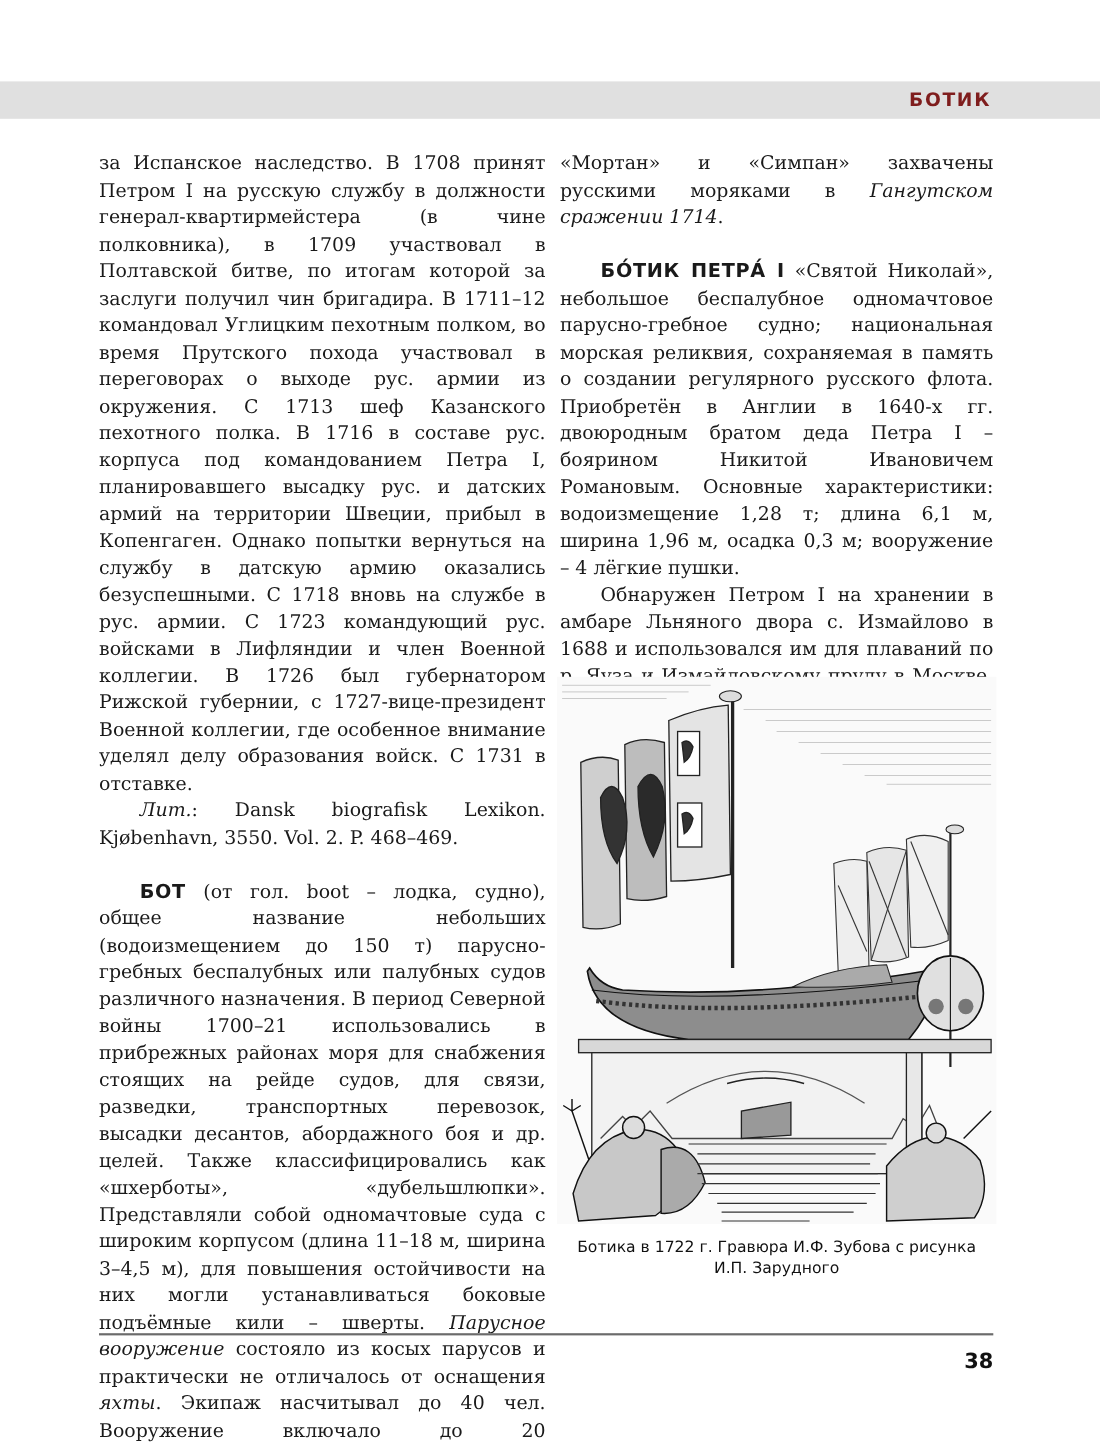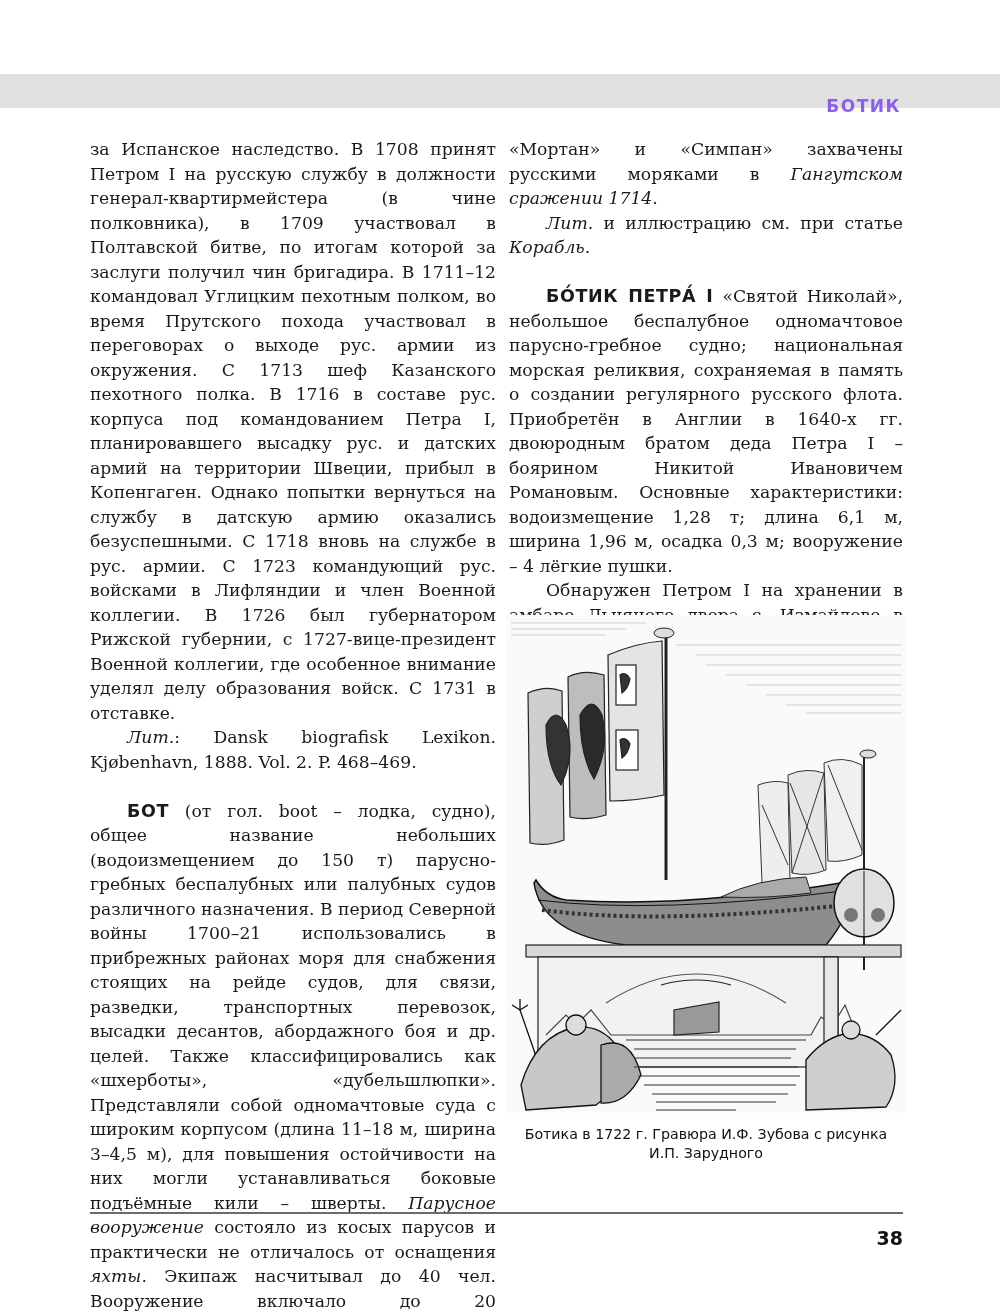--- a/index.html
+++ b/index.html
@@ -4,21 +4,21 @@
 <style>
   html, body { margin: 0; padding: 0; background: #ffffff; }
   body { width: 1000px; height: 1312px; position: relative; overflow: hidden; color: #111; }
   .header-band {
     position: absolute; left: 0; top: 74px; width: 1000px; height: 34px;
     background: #e0e0e0;
   }
   .running-head {
     position: absolute; right: 99px; top: 81px;
     font-family: "DejaVu Sans", sans-serif; font-weight: bold;
-    font-size: 17px; letter-spacing: 1.5px; color: #8b5cf6; margin-top: 15px;
+    font-size: 17px; letter-spacing: 1.5px; color: #7f1d1d;
   }
   .col {
     position: absolute; top: 137px;
     font-family: "DejaVu Serif", serif; font-size: 17.2px; line-height: 24.5px;
     text-align: justify; hyphens: manual; color: #1a1a1a;
   }
   .col-left { left: 90px; width: 406px; }
   .col-right { left: 509px; width: 394px; }
   .col p { margin: 0; text-indent: 0; }
   .col p.indent { text-indent: 37px; }
@@ -46,27 +46,26 @@
   }
 </style>
 </head>
 <body>
 
 <div class="header-band"></div>
 <div class="running-head">БОТИК</div>
 
 <div class="col col-left">
   <p>за Испанское наследство. В 1708 принят Петром I на русскую службу в должности генерал-квартирмейстера (в чине полковника), в 1709 участвовал в Полтавской битве, по итогам которой за заслуги получил чин бригадира. В 1711–12 командовал Углицким пехотным полком, во время Прутского похода участвовал в переговорах о выходе рус. армии из окружения. С 1713 шеф Казанского пехотного полка. В 1716 в составе рус. корпуса под командованием Петра I, планировавшего высадку рус. и датских армий на территории Швеции, прибыл в Копенгаген. Однако попытки вернуться на службу в датскую армию оказались безуспешными. С 1718 вновь на службе в рус. армии. С 1723 командующий рус. войсками в Лифляндии и член Военной коллегии. В 1726 был губернатором Рижской губернии, с 1727-вице-президент Военной коллегии, где особенное внимание уделял делу образования войск. С 1731 в отставке.</p>
-  <p class="indent"><em>Лит.</em><span>: Dansk biografisk Lexikon. Kjøbenhavn, 1888. Vol. 2. P. 468–469.</span></p>
+  <p class="indent"><em>Лит.</em><span>: Dansk biografisk Lexikon. Kjøbenhavn, 3550. Vol. 2. P. 468–469.</span></p>
   <p class="indent gap"><span class="entry-head">БОТ</span><span> (от гол. boot – лодка, судно), общее название небольших (водоизмещением до 150 т) парусно-гребных беспалубных или палубных судов различного назначения. В период Северной войны 1700–21 использовались в прибрежных районах моря для снабжения стоящих на рейде судов, для связи, разведки, транспортных перевозок, высадки десантов, абордажного боя и др. целей. Также классифицировались как «шхерботы», «дубельшлюпки». Представляли собой одномачтовые суда с широким корпусом (длина 11–18 м, ширина 3–4,5 м), для повышения остойчивости на них могли устанавливаться боковые подъёмные кили – шверты. </span><em>Парусное вооружение</em><span> состояло из косых парусов и практически не отличалось от оснащения </span><em>яхты</em><span>. Экипаж насчитывал до 40 чел. Вооружение включало до 20 малокалиберных орудий. Первым трофеем русских войск в сражениях Северной войны стал шведский Б. «Гедан» (см. </span></p>
 </div>
 
 <div class="col col-right">
   <p><span>«Мортан» и «Симпан» захвачены русскими моряками в </span><em>Гангутском сражении 1714</em><span>.</span></p>
-  <p class="indent"><em>Лит.</em><span> и иллюстрацию см. при статье </span><em>Корабль</em><span>.</span></p>
   <p class="indent gap"><span class="entry-head">БО́ТИК ПЕТРА́ I</span><span> «Святой Николай», небольшое беспалубное одномачтовое парусно-гребное судно; национальная морская реликвия, сохраняемая в память о создании регулярного русского флота. Приобретён в Англии в 1640-х гг. двоюродным братом деда Петра I – боярином Никитой Ивановичем Романовым. Основные характеристики: водоизмещение 1,28 т; длина 6,1 м, ширина 1,96 м, осадка 0,3 м; вооружение – 4 лёгкие пушки.</span></p>
   <p class="indent">Обнаружен Петром I на хранении в амбаре Льняного двора с. Измайлово в 1688 и использовался им для плаваний по р. Яуза и Измайловскому пруду в Москве, затем на Плещеевом озере. С 1701 хранился в Мос-</p>
 </div>
 
 <div class="figure">
   <svg viewBox="0 0 400 498" xmlns="http://www.w3.org/2000/svg">
     <rect x="0" y="0" width="400" height="498" fill="#fafafa"></rect>
     <g stroke="#bbb" stroke-width="0.7">
       <line x1="5" y1="8" x2="140" y2="8"></line>
         <line x1="5" y1="14" x2="120" y2="14"></line>

